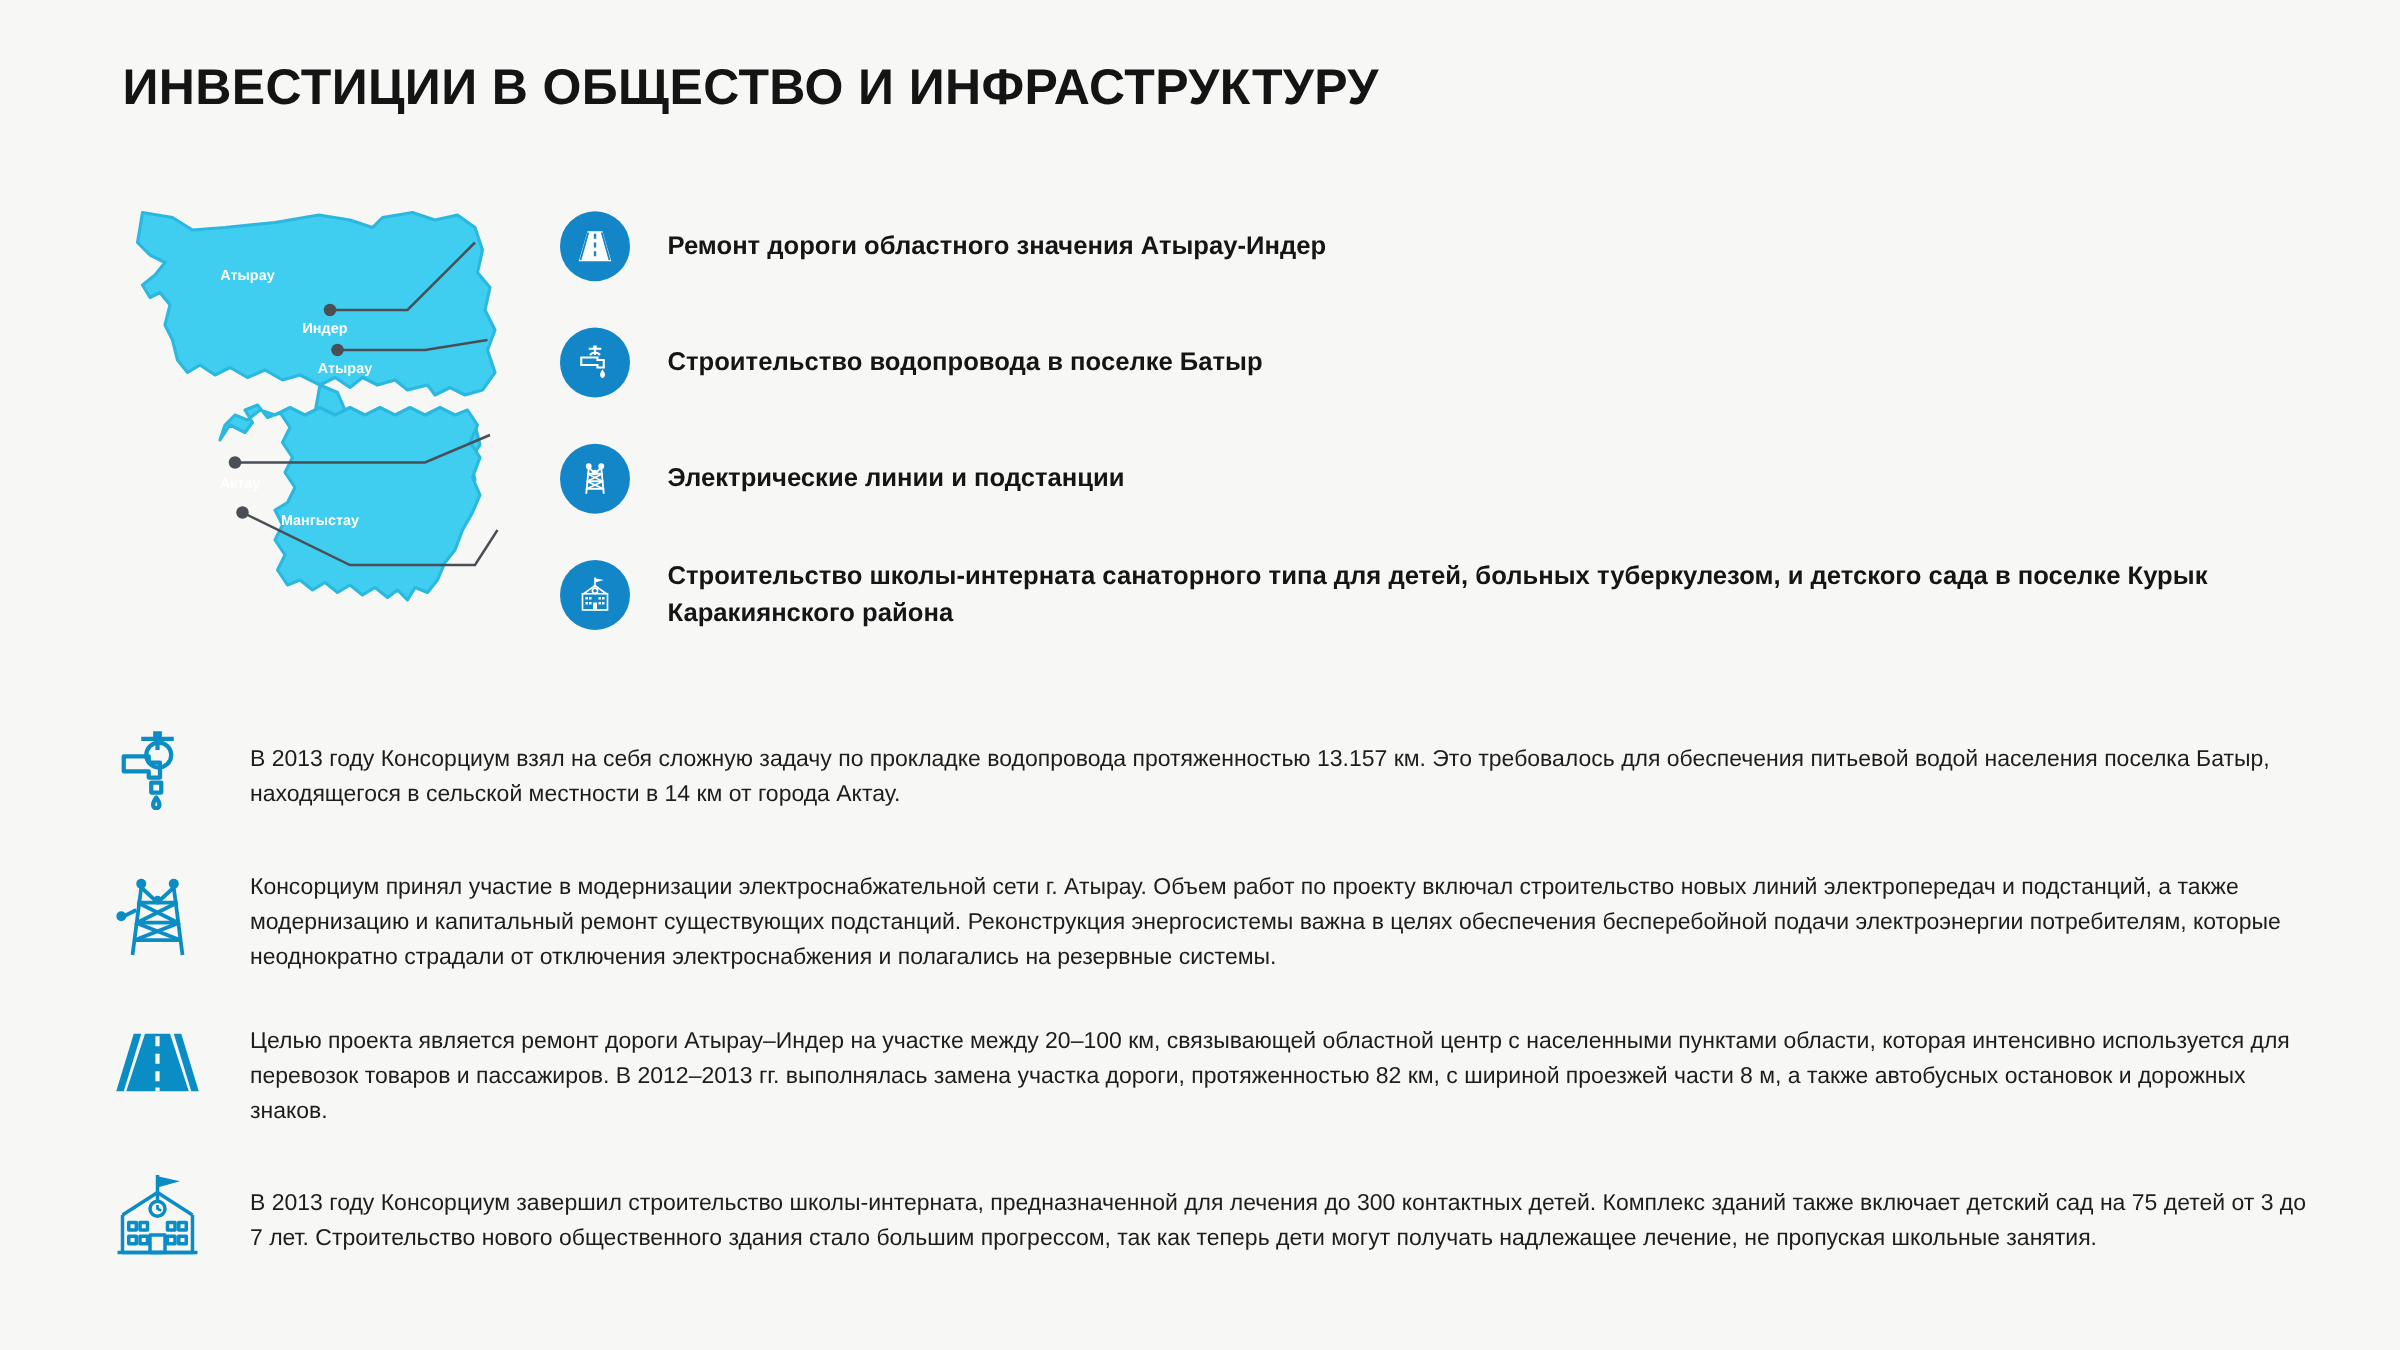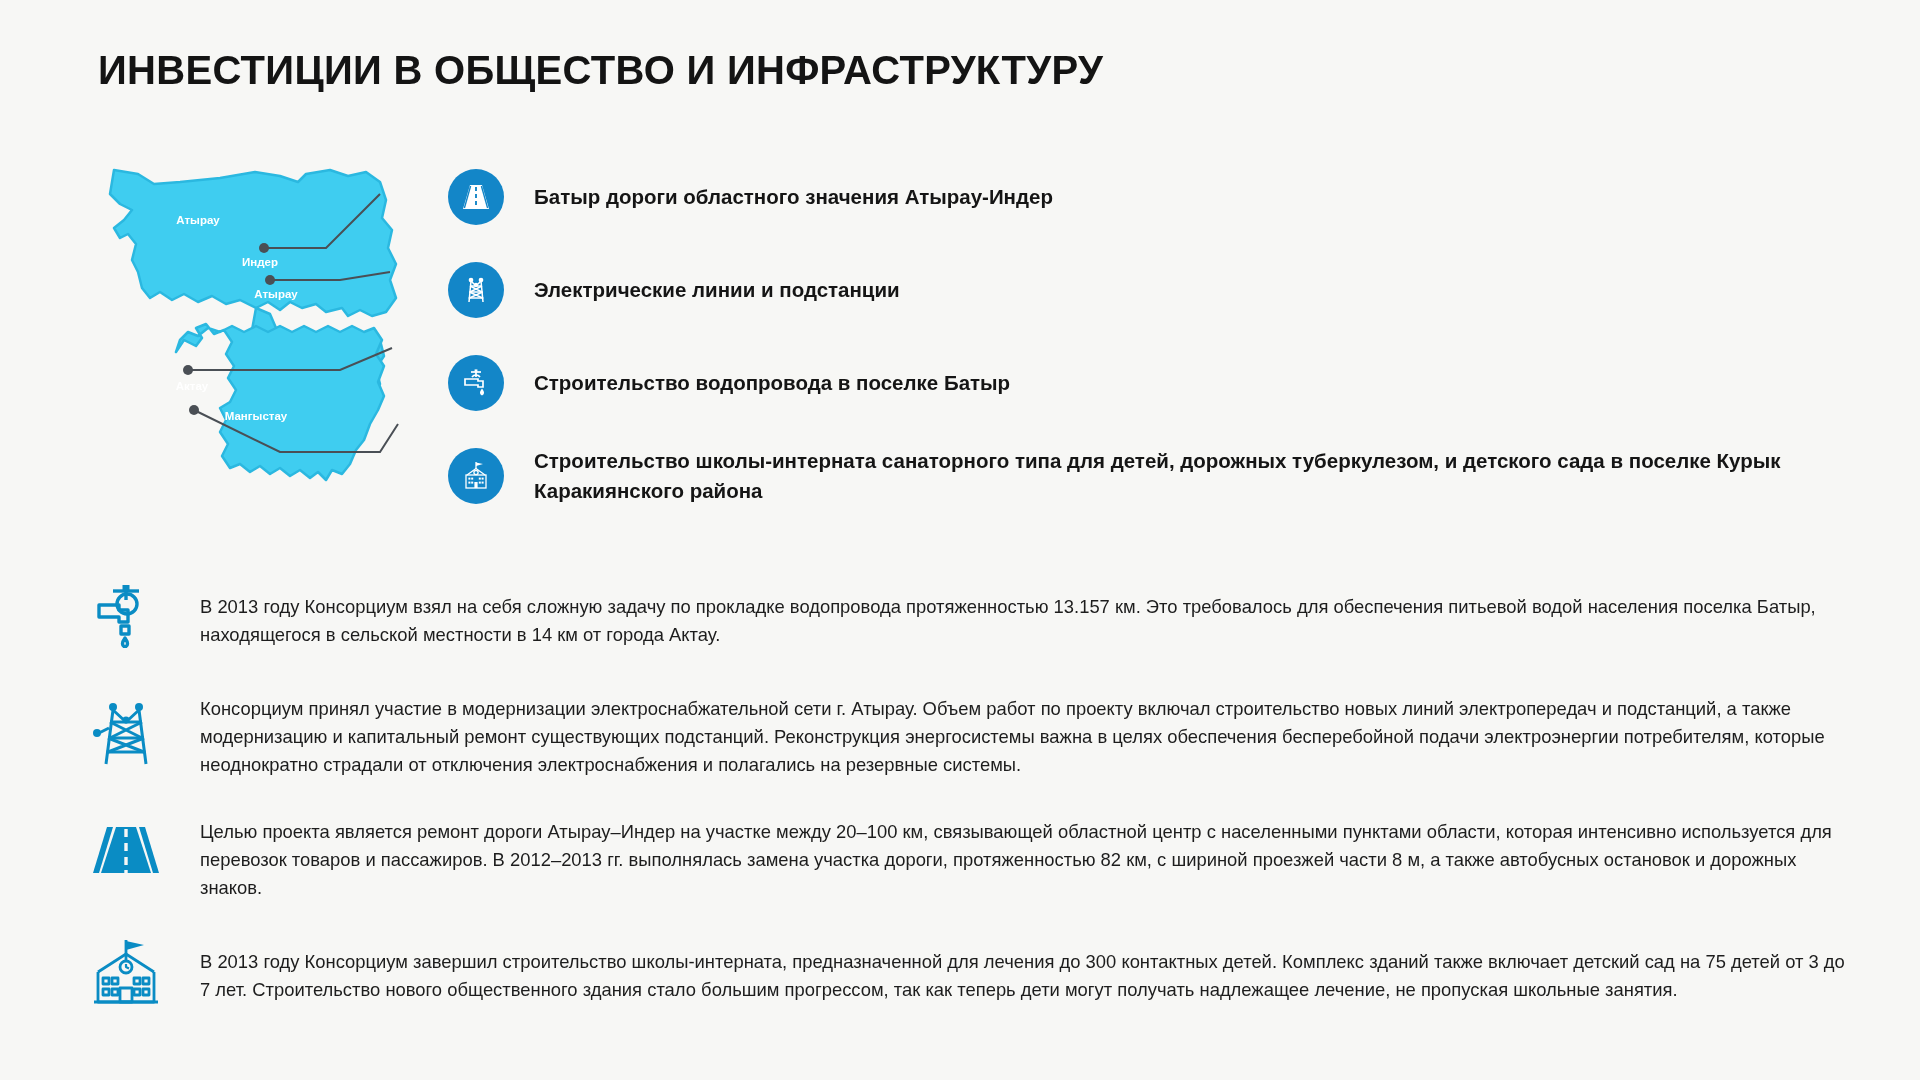--- a/index.html
+++ b/index.html
@@ -179,50 +179,50 @@
           <path d="M11 5 L23 5 L30 29 L4 29 Z" fill="#ffffff"></path>
           <g stroke="#1386c8" stroke-width="1.9">
             <line x1="17" y1="7" x2="17" y2="11"></line>
             <line x1="17" y1="14" x2="17" y2="18"></line>
             <line x1="17" y1="21" x2="17" y2="25"></line>
           </g>
           <line x1="11.6" y1="6" x2="5.4" y2="28" stroke="#1386c8" stroke-width="1.4"></line>
           <line x1="22.4" y1="6" x2="28.6" y2="28" stroke="#1386c8" stroke-width="1.4"></line>
         </svg>
       </span>
-      <span class="legend-text">Батыр дороги областного значения Атырау-Индер</span>
+      <span class="legend-text">Ремонт дороги областного значения Атырау-Индер</span>
+    </div>
+
+    <div class="legend-row">
+      <span class="legend-badge">
+        <svg width="34" height="34" viewBox="0 0 34 34" stroke="#ffffff" stroke-width="1.7" fill="none">
+          <line x1="12" y1="6" x2="22" y2="6"></line>
+          <line x1="17" y1="6" x2="17" y2="11"></line>
+          <rect x="15.6" y="3.4" width="2.8" height="2.4" fill="#ffffff" stroke="none"></rect>
+          <path d="M6 13 L6 19 L19 19 L19 21 L24 21 L24 15 L19 15 L19 13 Z"></path>
+          <path d="M13 11 A5 5 0 0 1 21 11"></path>
+          <path d="M23 24 q-2.4 3.4 0 4.6 q2.4 -1.2 0 -4.6 Z" fill="#ffffff"></path>
+        </svg>
+      </span>
+      <span class="legend-text">Строительство водопровода в поселке Батыр</span>
     </div>
 
     <div class="legend-row">
       <span class="legend-badge">
         <svg width="34" height="34" viewBox="0 0 34 34" stroke="#ffffff" stroke-width="1.5" fill="none">
           <path d="M12 8 L10 29 M22 8 L24 29"></path>
           <path d="M12 8 L17 13 L22 8"></path>
           <path d="M11 13 L23 13 M10.4 19 L23.6 19 M9.6 25 L24.4 25"></path>
           <path d="M11 13 L23 19 M23 13 L11 19 M10.4 19 L23.6 25 M23.6 19 L10.4 25"></path>
           <circle cx="12" cy="7" r="1.6" fill="#ffffff"></circle>
           <circle cx="22" cy="7" r="1.6" fill="#ffffff"></circle>
           <circle cx="17" cy="12" r="1.4" fill="#ffffff"></circle>
         </svg>
       </span>
       <span class="legend-text">Электрические линии и подстанции</span>
-    </div>
-
-    <div class="legend-row">
-      <span class="legend-badge">
-        <svg width="34" height="34" viewBox="0 0 34 34" stroke="#ffffff" stroke-width="1.7" fill="none">
-          <line x1="12" y1="6" x2="22" y2="6"></line>
-          <line x1="17" y1="6" x2="17" y2="11"></line>
-          <rect x="15.6" y="3.4" width="2.8" height="2.4" fill="#ffffff" stroke="none"></rect>
-          <path d="M6 13 L6 19 L19 19 L19 21 L24 21 L24 15 L19 15 L19 13 Z"></path>
-          <path d="M13 11 A5 5 0 0 1 21 11"></path>
-          <path d="M23 24 q-2.4 3.4 0 4.6 q2.4 -1.2 0 -4.6 Z" fill="#ffffff"></path>
-        </svg>
-      </span>
-      <span class="legend-text">Строительство водопровода в поселке Батыр</span>
     </div>
 
     <div class="legend-row">
       <span class="legend-badge">
         <svg width="34" height="34" viewBox="0 0 34 34" stroke="#ffffff" stroke-width="1.3" fill="none">
           <line x1="17" y1="3" x2="17" y2="10"></line>
           <path d="M17 3.5 L24 5 L17 7 Z" fill="#ffffff" stroke="none"></path>
           <path d="M8 16 L17 9.5 L26 16"></path>
           <rect x="7" y="16" width="20" height="13"></rect>
           <circle cx="17" cy="13.6" r="2.1"></circle>
@@ -232,21 +232,21 @@
               <rect x="12.2" y="18.6" width="2" height="2"></rect>
             <rect x="19.8" y="18.6" width="2" height="2"></rect>
               <rect x="22.6" y="18.6" width="2" height="2"></rect>
             <rect x="9.4" y="22.6" width="2" height="2"></rect>
               <rect x="12.2" y="22.6" width="2" height="2"></rect>
             <rect x="19.8" y="22.6" width="2" height="2"></rect>
               <rect x="22.6" y="22.6" width="2" height="2"></rect>
           </g>
         </svg>
       </span>
-      <span class="legend-text">Строительство школы-интерната санаторного типа для детей, дорожных туберкулезом, и детского сада в поселке Курык Каракиянского района</span>
+      <span class="legend-text">Строительство школы-интерната санаторного типа для детей, больных туберкулезом, и детского сада в поселке Курык Каракиянского района</span>
     </div>
 
   </div>
 
   <div class="details">
 
     <div class="detail-row">
       <span class="detail-icon">
         <svg width="62" height="66" viewBox="0 0 62 66" stroke="#0a8cc4" stroke-width="3.4" fill="none" stroke-linejoin="round">
           <line x1="18" y1="9" x2="44" y2="9"></line>

